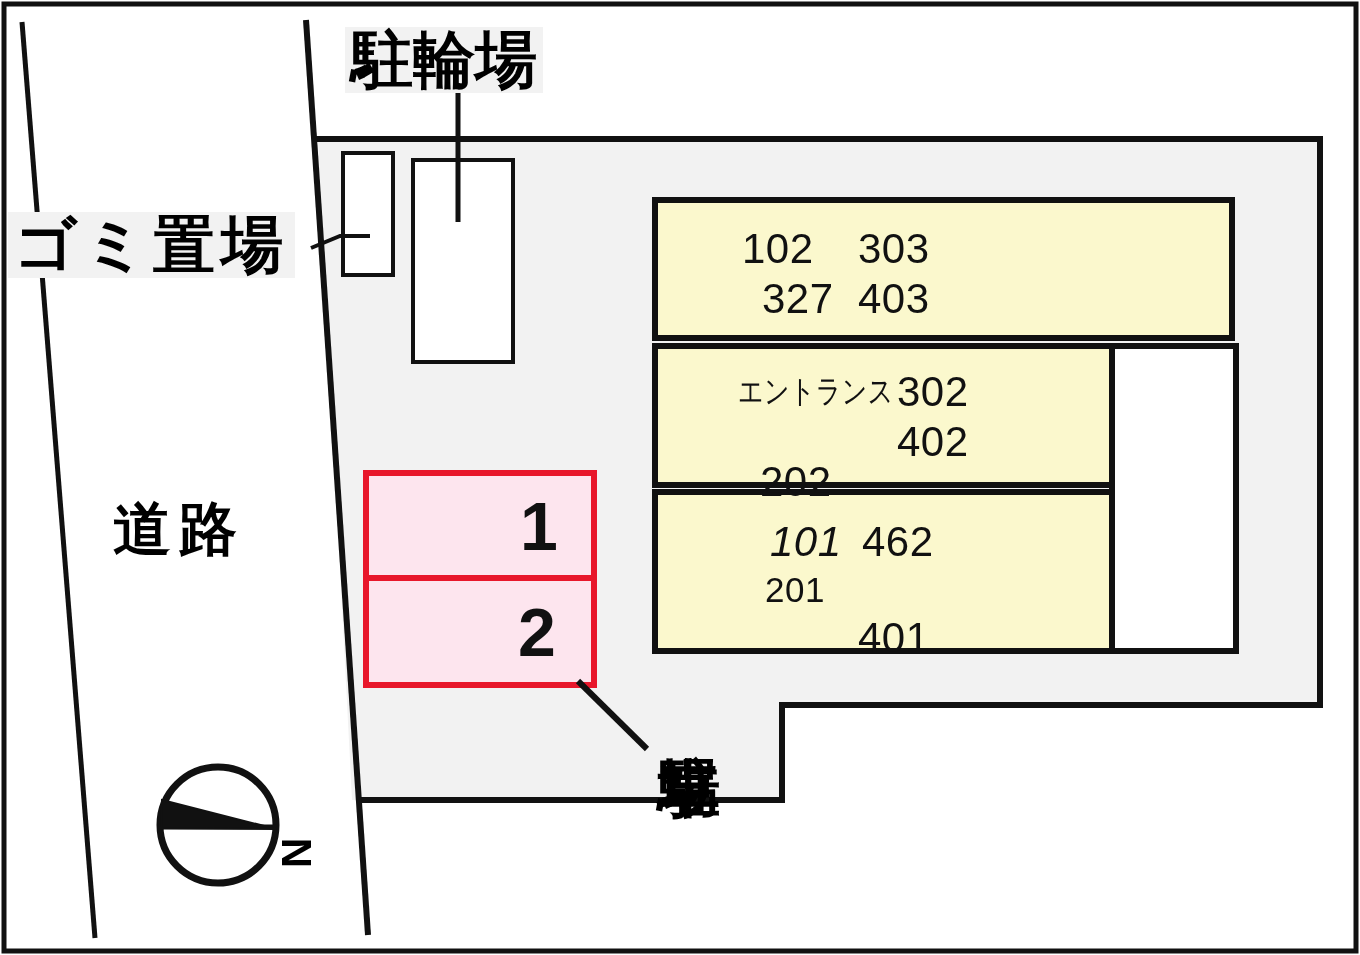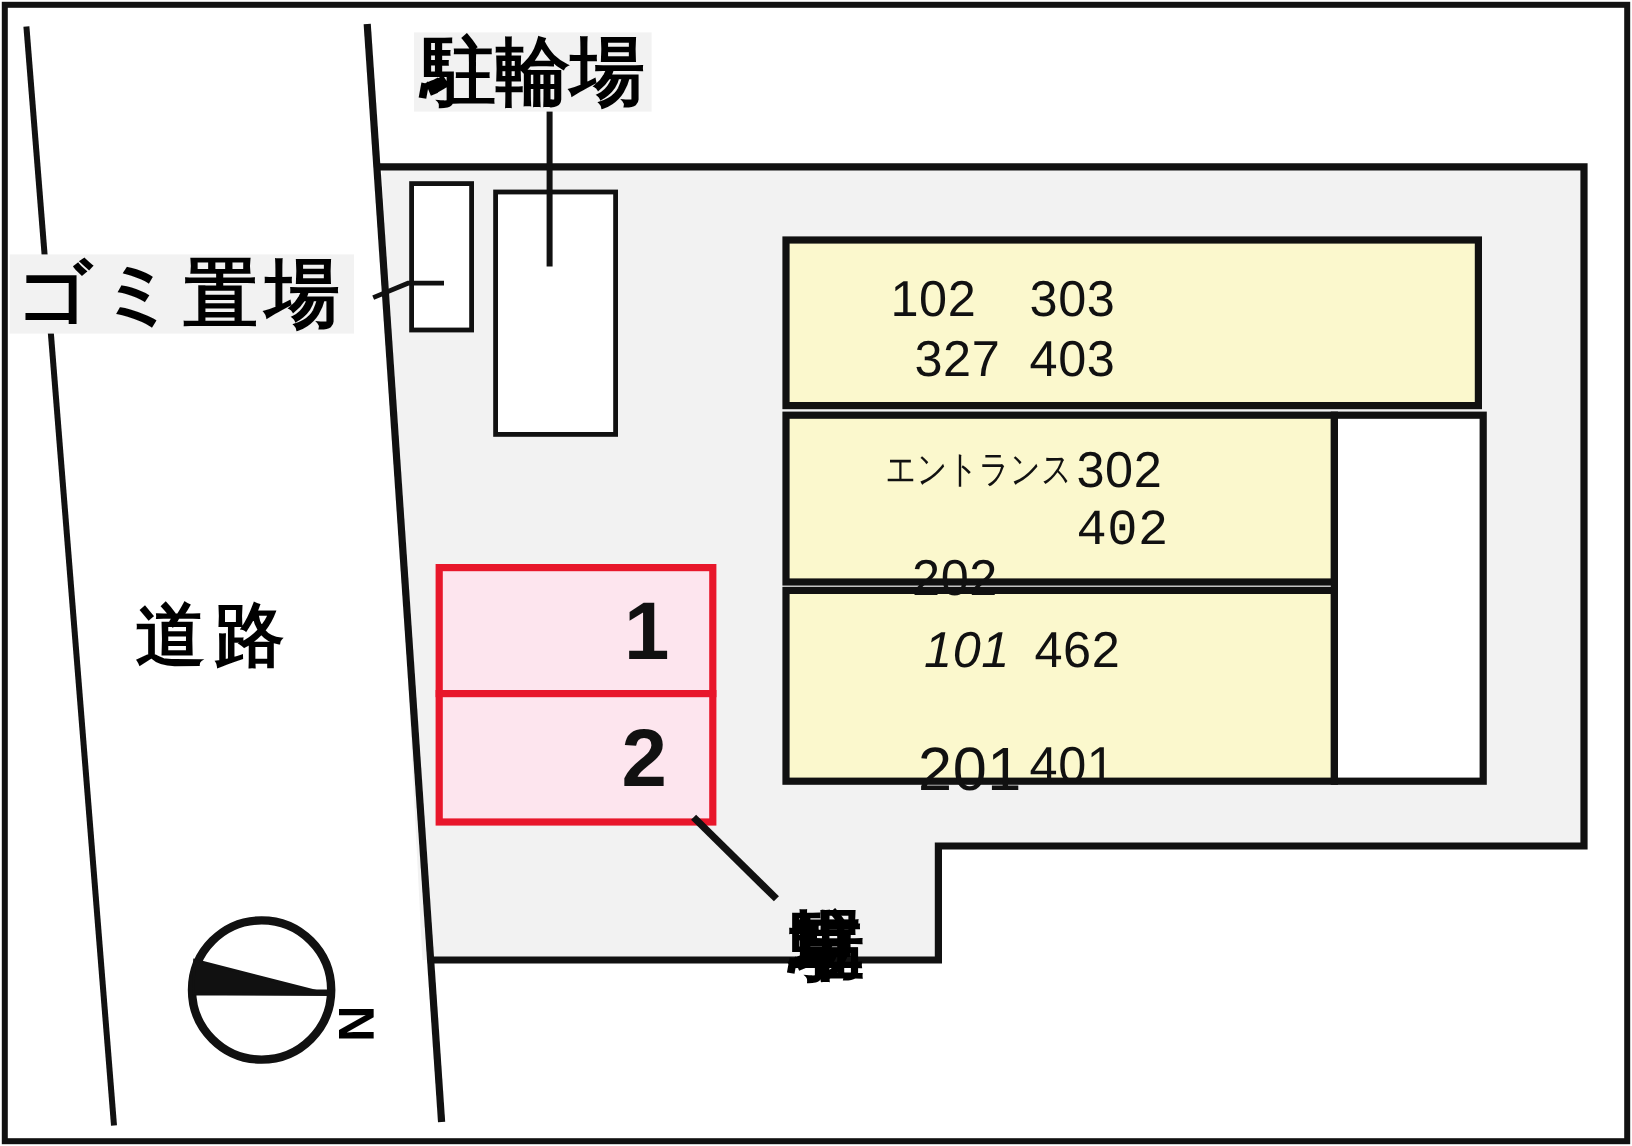--- a/index.html
+++ b/index.html
@@ -125,24 +125,24 @@
   <div class="unit-text" style="left:742px; top:225px; font-size:42px;">102</div>
   <div class="unit-text" style="left:858px; top:225px; font-size:42px;">303</div>
 
   <div class="unit-text" style="left:762px; top:275px; font-size:42px;">327</div>
   <div class="unit-text" style="left:858px; top:275px; font-size:42px;">403</div>
 
   <div class="unit-text jp" style="left:738px; top:370px; font-size:32px; transform:scaleX(0.78); transform-origin:left top;">エントランス</div>
   <div class="unit-text" style="left:897px; top:368px; font-size:42px;">302</div>
 
   <div class="unit-text" style="left:760px; top:418px; font-size:42px;margin-top:40px;">202</div>
-  <div class="unit-text" style="left:897px; top:418px; font-size:42px;font-family:Liberation Mono, monospace;">402</div>
+  <div class="unit-text" style="left:897px; top:418px; font-size:42px;">402</div>
 
   <div class="unit-text" style="left:770px; top:518px; font-size:42px;font-style:italic;">101</div>
   <div class="unit-text" style="left:862px; top:518px; font-size:42px;">462</div>
 
-  <div class="unit-text" style="left:765px; top:570px; font-size:51px;margin-top:41px;">201</div>
+  <div class="unit-text" style="left:765px; top:570px; font-size:35px;">201</div>
   <div class="unit-text" style="left:858px; top:570px; font-size:42px;margin-top:44px;">401</div>
 
   <div class="stall-num" style="left:520px; top:492px; font-size:68px;">1</div>
   <div class="stall-num" style="left:518px; top:598px; font-size:68px;">2</div>
 
 </div>
 
 </body></html>

